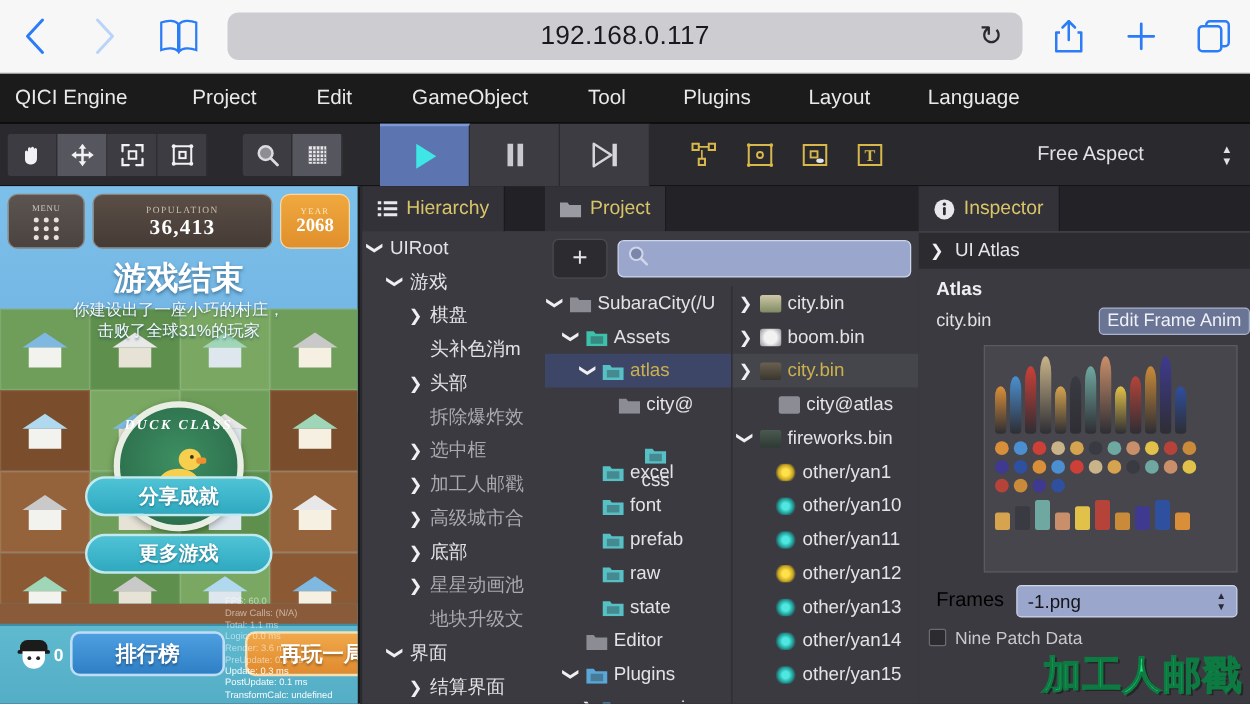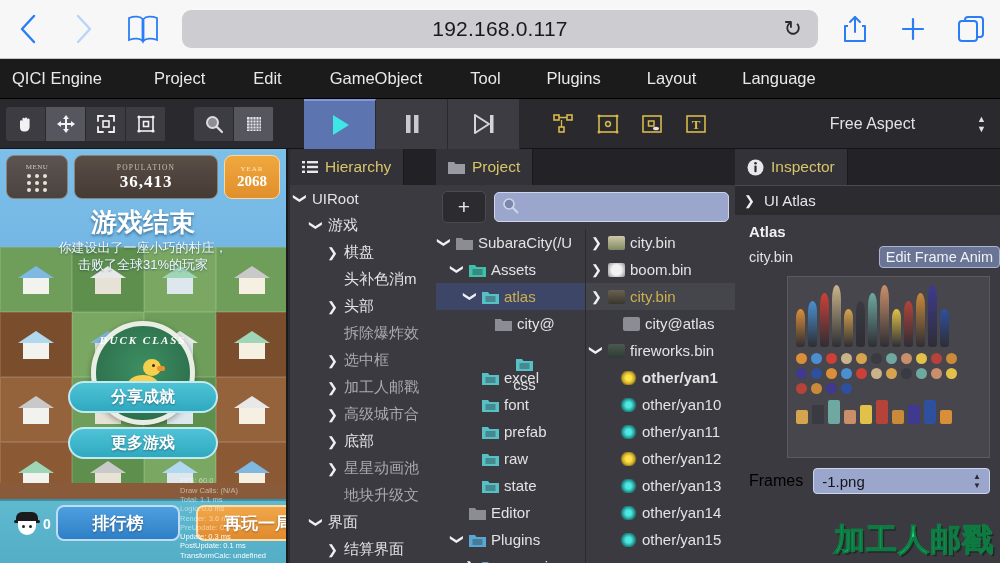--- a/index.html
+++ b/index.html
@@ -864,21 +864,21 @@
               <div class="trow" style="padding-left: 19px;">
                 <span class="arrow blank" style="display: inline-block;">❯</span>
                 <span style="width: 17px; height: 14px; flex: 0 0 auto; display: inline-block; border-radius: 2px; background: rgb(140, 140, 148);"></span>
                 <span>city@atlas</span>
               </div>
               <div class="trow" style="padding-left: 4px;">
                 <span class="arrow" style="transform: rotate(90deg); display: inline-block;">❯</span>
                 <span style="width: 17px; height: 14px; flex: 0 0 auto; display: inline-block; border-radius: 2px; background: linear-gradient(rgb(74, 90, 80), rgb(46, 58, 52));"></span>
                 <span>fireworks.bin</span>
               </div>
-              <div class="trow" style="padding-left: 34px; font-weight: bold;">
+              <div class="trow" style="padding-left: 34px;">
                 <span style="width: 17px; height: 14px; flex: 0 0 auto; display: inline-block; border-radius: 2px; background: radial-gradient(circle, rgb(255, 225, 74) 25%, rgb(201, 165, 32) 55%, rgba(0, 0, 0, 0) 75%);"></span>
                 <span>other/yan1</span>
               </div>
               <div class="trow" style="padding-left: 34px;">
                 <span style="width: 17px; height: 14px; flex: 0 0 auto; display: inline-block; border-radius: 2px; background: radial-gradient(circle, rgb(79, 232, 224) 25%, rgb(31, 154, 150) 55%, rgba(0, 0, 0, 0) 75%);"></span>
                 <span>other/yan10</span>
               </div>
               <div class="trow" style="padding-left: 34px;">
                 <span style="width: 17px; height: 14px; flex: 0 0 auto; display: inline-block; border-radius: 2px; background: radial-gradient(circle, rgb(79, 232, 224) 25%, rgb(31, 154, 150) 55%, rgba(0, 0, 0, 0) 75%);"></span>
                 <span>other/yan11</span>
@@ -988,18 +988,22 @@
         <div class="frames-row">
           <span class="k">Frames</span>
           <span class="frames-sel">
             <span>-1.png</span>
             <span class="st">
                 <span>▲</span>
                 <span>▼</span>
               </span>
           </span>
         </div>
+        <div class="ninepatch-row">
+          <span class="chk"></span>
+          <span>Nine Patch Data</span>
+        </div>
       </div>
       <div class="watermark">加工人邮戳</div>
     </div>
 
   </div>
 </div>
 
 </body></html>

